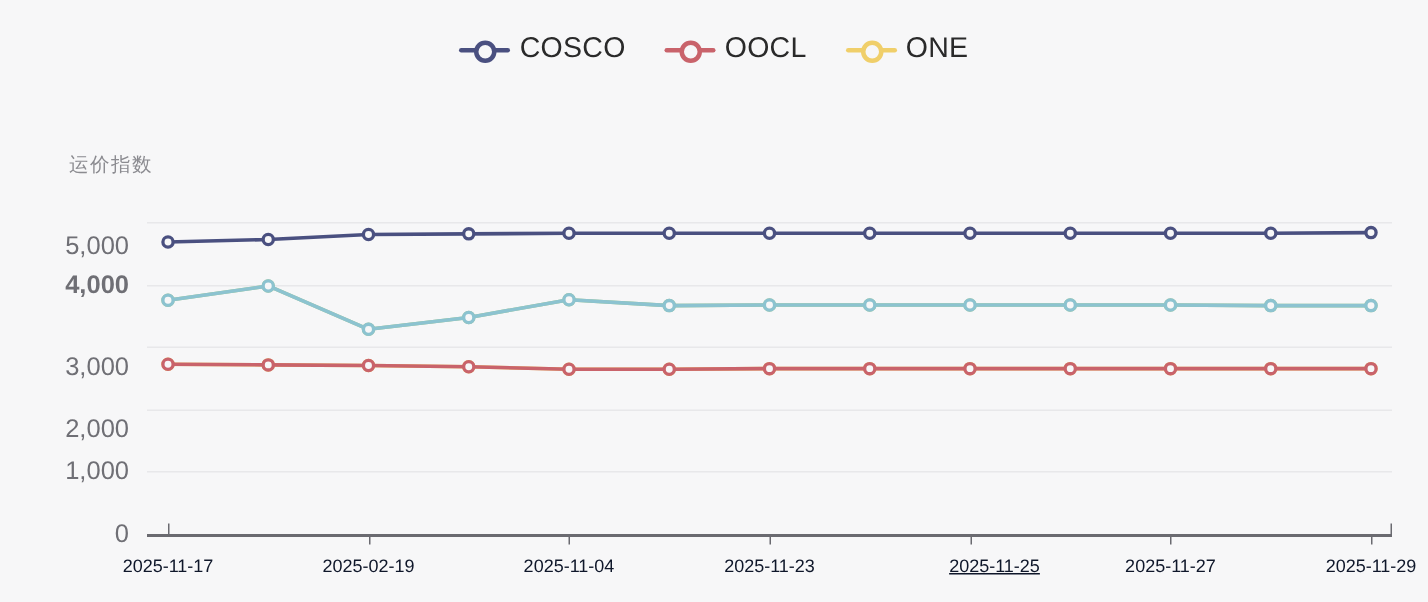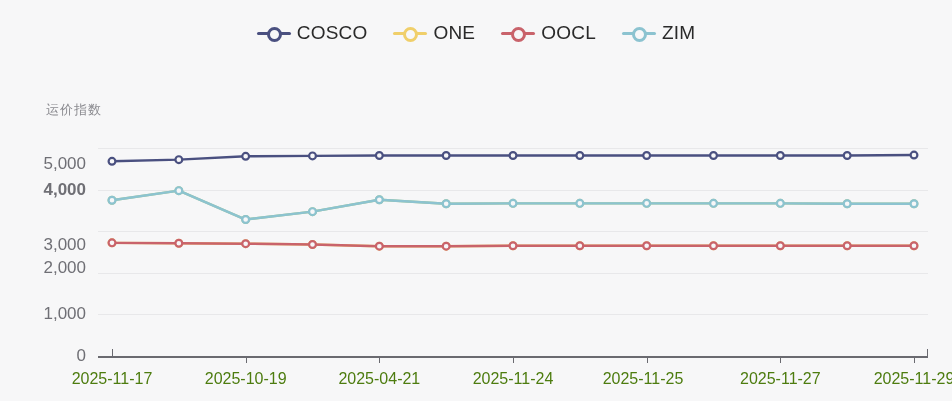--- a/index.html
+++ b/index.html
@@ -123,22 +123,22 @@
     position: absolute;
     top: 201px;
     width: 1px;
     height: 9px;
     background: #6a6a70;
   }
   .xlabel {
     position: absolute;
     top: 222px;
     transform: translateX(-50%);
-    font-size: 16px;
-    color: #4d7c0f;
+    font-size: 12px;
+    color: #0f172a;
     white-space: nowrap;
   }
   svg.series-layer {
     position: absolute;
     left: 0;
     top: 0;
     width: 830px;
     height: 208px;
     overflow: visible;
   }
@@ -151,51 +151,44 @@
   <div class="legend">
       <div class="legend-item">
         <span class="legend-mark">
           <span class="lm-line" style="background: rgb(74, 80, 128);"></span>
           <span class="lm-dot" style="border-color: rgb(74, 80, 128);"></span>
         </span>
         <span class="legend-label">COSCO</span>
       </div>
       <div class="legend-item">
         <span class="legend-mark">
+          <span class="lm-line" style="background: rgb(201, 99, 107);"></span>
+          <span class="lm-dot" style="border-color: rgb(201, 99, 107);"></span>
+        </span>
+        <span class="legend-label">OOCL</span>
+      </div>
+      <div class="legend-item">
+        <span class="legend-mark">
           <span class="lm-line" style="background: rgb(240, 207, 106);"></span>
           <span class="lm-dot" style="border-color: rgb(240, 207, 106);"></span>
         </span>
         <span class="legend-label">ONE</span>
-      </div>
-      <div class="legend-item">
-        <span class="legend-mark">
-          <span class="lm-line" style="background: rgb(201, 99, 107);"></span>
-          <span class="lm-dot" style="border-color: rgb(201, 99, 107);"></span>
-        </span>
-        <span class="legend-label">OOCL</span>
-      </div>
-      <div class="legend-item">
-        <span class="legend-mark">
-          <span class="lm-line" style="background: rgb(140, 195, 208);"></span>
-          <span class="lm-dot" style="border-color: rgb(140, 195, 208);"></span>
-        </span>
-        <span class="legend-label">ZIM</span>
       </div>
     </div>
 
   <div class="axis-title">运价指数</div>
 
   <div class="plot">
     <div class="gridlines">
         <div class="gridline" style="top: 208px; background: transparent;"></div>
         <div class="ylabel" style="top: 208px;">0</div>
         <div class="gridline" style="top: 166.4px;"></div>
         <div class="ylabel" style="top: 166.4px; margin-left: 48px;">1,000</div>
         <div class="gridline" style="top: 124.8px;"></div>
-        <div class="ylabel" style="top: 120px;">2,000</div>
+        <div class="ylabel" style="top: 138px;">2,000</div>
         <div class="gridline" style="top: 83.2px;"></div>
         <div class="ylabel" style="top: 97px;">3,000</div>
         <div class="gridline" style="top: 41.6px;"></div>
         <div class="ylabel" style="top: 41.6px; font-weight: bold;">4,000</div>
         <div class="gridline" style="top: 0px;"></div>
         <div class="ylabel" style="top: 16px;">5,000</div>
       </div>
     <svg class="series-layer" viewBox="0 0 830 208" preserveAspectRatio="none">
         <g>
           <polyline points="14,13.311999999999983 80.83333333333333,11.648000000000025 147.66666666666666,8.319999999999993 214.5,7.903999999999996 281.3333333333333,7.4879999999999995 348.1666666666667,7.4879999999999995 415,7.4879999999999995 481.8333333333333,7.4879999999999995 548.6666666666666,7.4879999999999995 615.5,7.4879999999999995 682.3333333333334,7.4879999999999995 749.1666666666666,7.4879999999999995 816,7.072000000000003" fill="none" stroke="#4a5080" stroke-width="2.4" stroke-linejoin="round" stroke-linecap="round"></polyline>
@@ -282,22 +275,22 @@
     <div class="xticks">
         <div class="xtick-end" style="left: 14px;"></div>
         <div class="xtick" style="left: 147.667px;"></div>
         <div class="xtick" style="left: 281.333px;"></div>
         <div class="xtick" style="left: 415px;"></div>
         <div class="xtick" style="left: 548.667px;"></div>
         <div class="xtick" style="left: 682.333px;"></div>
         <div class="xtick" style="left: 816px;"></div>
         <div class="xtick-end" style="left: 829px;"></div>
         <div class="xlabel" style="left: 14px;">2025-11-17</div>
-        <div class="xlabel" style="left: 147.667px;">2025-10-19</div>
-        <div class="xlabel" style="left: 281.333px;">2025-04-21</div>
-        <div class="xlabel" style="left: 415px;">2025-11-24</div>
-        <div class="xlabel" style="left: 545px;">2025-11-25</div>
+        <div class="xlabel" style="left: 147.667px;">2025-02-19</div>
+        <div class="xlabel" style="left: 281.333px;">2025-11-04</div>
+        <div class="xlabel" style="left: 415px;">2025-11-23</div>
+        <div class="xlabel" style="left: 565px; text-decoration: underline;">2025-11-25</div>
         <div class="xlabel" style="left: 682.333px;">2025-11-27</div>
         <div class="xlabel" style="left: 816px;">2025-11-29</div>
       </div>
   </div>
 
 </div>
 
 </body></html>

